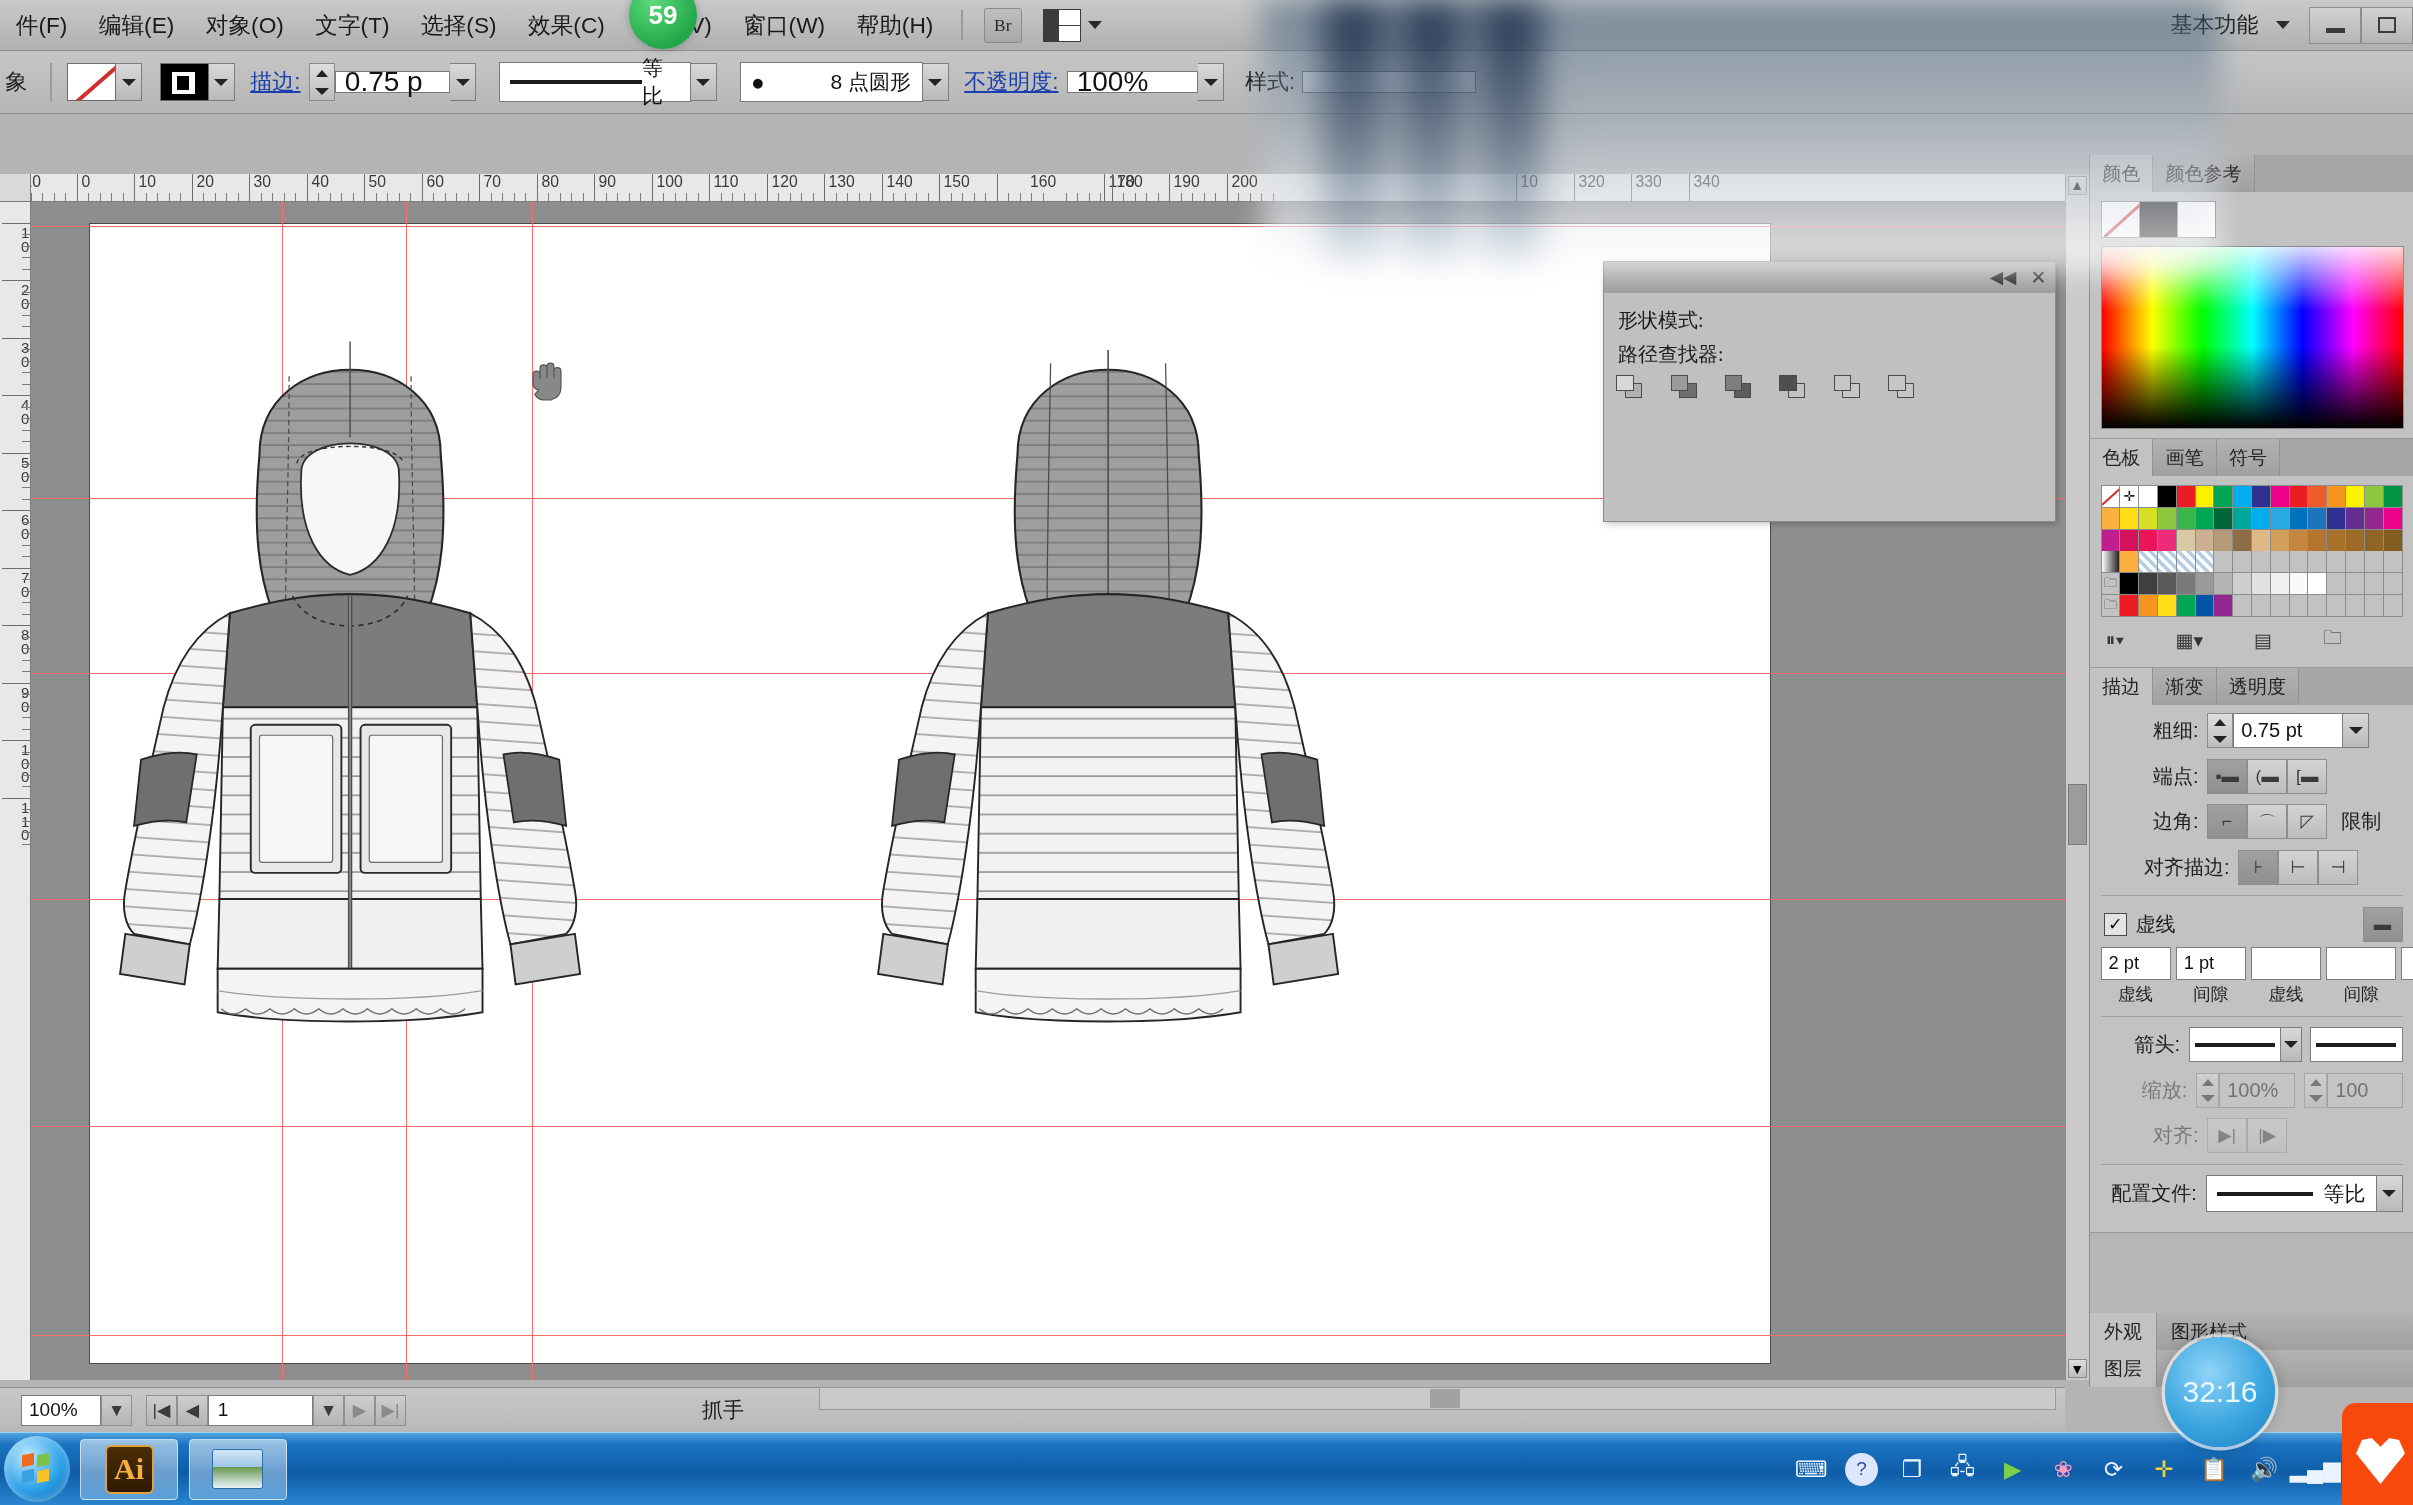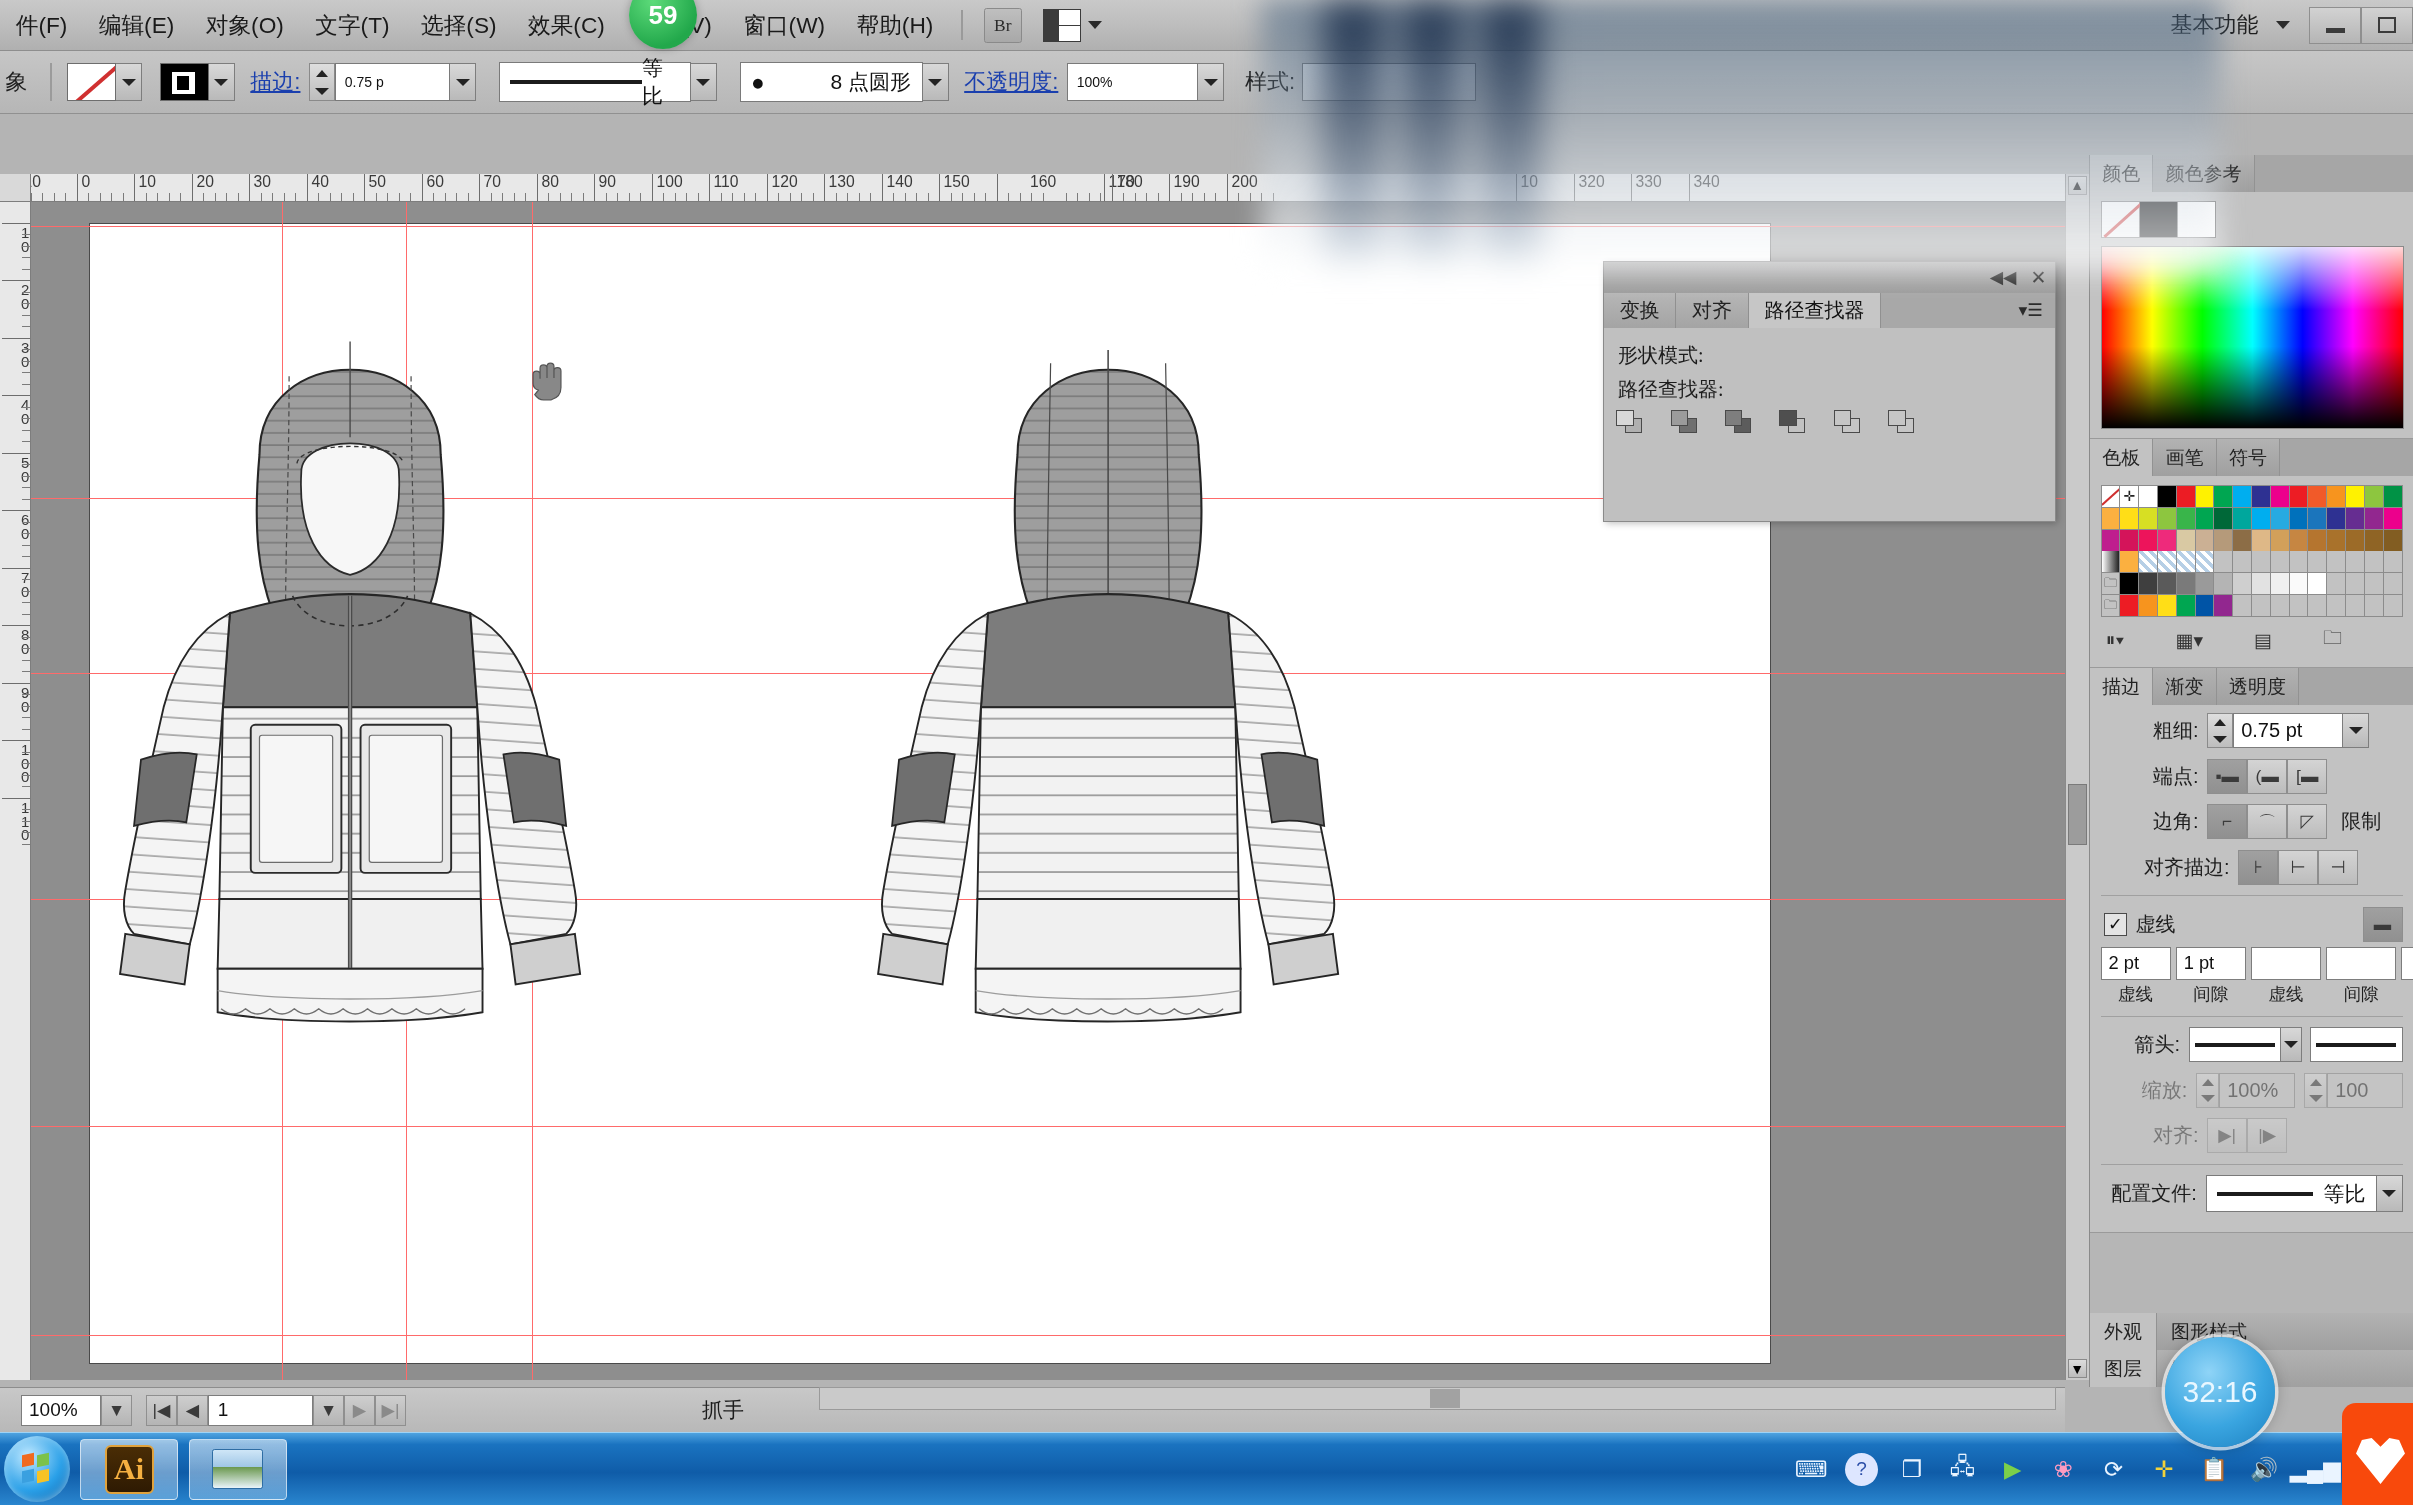--- a/index.html
+++ b/index.html
@@ -86,23 +86,23 @@
     background: linear-gradient(180deg,#d8d8d8,#b9b9b9);
     display: flex; align-items: center; justify-content: center;
   }
   .tri-down { width:0;height:0;border-left:7px solid transparent;border-right:7px solid transparent;border-top:7.8px solid #232323; }
   .tri-up   { width:0;height:0;border-left:6.1px solid transparent;border-right:6.1px solid transparent;border-bottom:7px solid #232323; }
   .stepper {
     width: 26px; height: 38px; border:0.9px solid #8a8a8a; background:linear-gradient(180deg,#dedede,#bdbdbd);
     display:flex; flex-direction:column; align-items:center; justify-content:space-around;
   }
   .field {
-    height: 38px; border: 0.9px solid #7a7a7a; background: #fff;
+    height: 22px; border: 0.9px solid #7a7a7a; background: #fff;
     display: flex; align-items: center; padding: 0 8.7px;
-    font-size: 14px; color: #111; font-family:"Liberation Sans",sans-serif;text-align:right;
+    font-size: 28px; color: #111; font-family:"Liberation Sans",sans-serif;text-align:right;
   }
   .combo {
     height: 40px; border:0.9px solid #7a7a7a; background:#fff;
     display:flex; align-items:center; justify-content:space-between; padding:0 10.5px;
     font-size:21px; color:#111;
   }
   .profile-line { width: 148px; height: 4.4px; background:#1c1c1c; }
 
   
   .tabbar {
@@ -721,26 +721,20 @@
   </div>
   <div class="hscroll">
     <div class="thumb"></div>
   </div>
 
   <div class="pf-panel">
     <div class="pf-titlebar">
       <span style="font-size:17.4px;color:#2b2b2b">◀◀</span>
       <span style="font-size:19px;color:#2b2b2b">✕</span>
     </div>
-    <div class="pf-tabs">
-      <div class="pf-tab">变换</div>
-      <div class="pf-tab">对齐</div>
-      <div class="pf-tab active">路径查找器</div>
-      <div style="margin-left:auto;padding:0 12.2px;line-height:35px;font-size:17.4px;color:#2b2b2b">▾☰</div>
-    </div>
     <div class="pf-body">
       <div class="pf-section-label">形状模式:</div>
       <div class="pf-section-label">路径查找器:</div>
       <div class="pf-row small">
         <div class="pf-icon">
             <span class="sq b" style="background:#b0b0b0"></span>
             <span class="sq a" style="background:#d8d8d8"></span>
           </div>
         <div class="pf-icon">
             <span class="sq b" style="background:#6f6f6f"></span>

